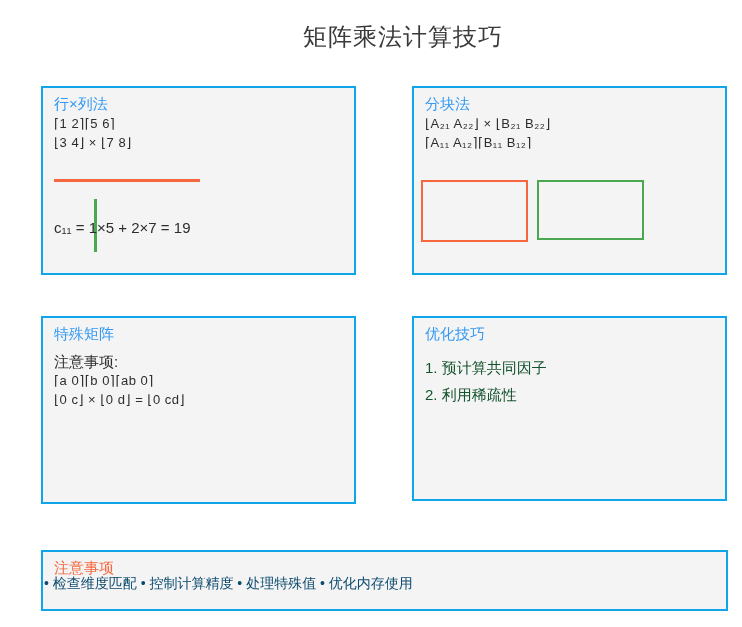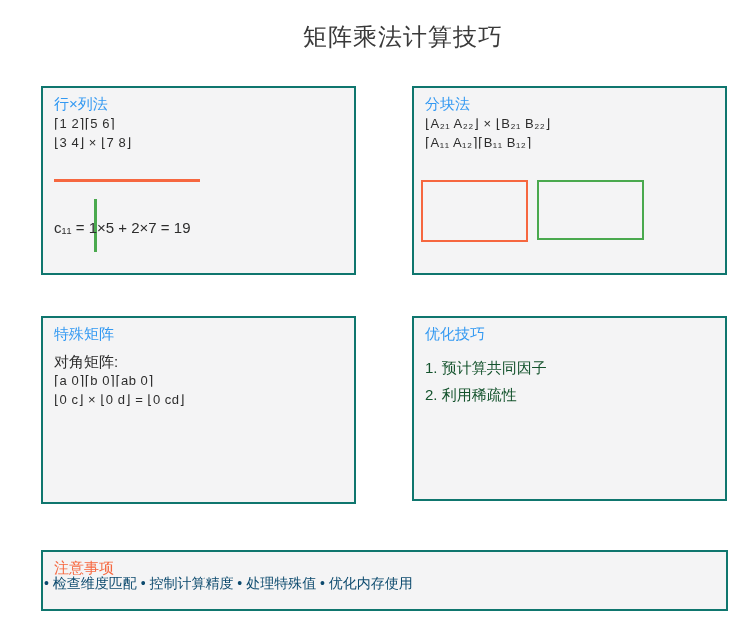--- a/index.html
+++ b/index.html
@@ -7,21 +7,21 @@
     width:742px;height:627px;position:relative;background:#ffffff;
     font-family:"Liberation Sans","DejaVu Sans",sans-serif;
     color:#2d2d2d;overflow:hidden;
   }
   .page-title{
     position:absolute;left:303px;top:21px;
     font-size:24px;color:#3a3a3a;letter-spacing:1px;
   }
   .panel{
     position:absolute;background:#f4f4f5;
-    border:2px solid #0f766e;box-sizing:border-box;text-decoration:underline;
+    border:2px solid #0ea5e9;box-sizing:border-box;text-decoration:underline;
   }
   .panel-heading{
     position:absolute;left:11px;top:7px;
     font-size:15px;color:#3399f2;
   }
   .panel-heading.orange{color:#f6673f;}
   #panel-rowcol{left:41px;top:86px;width:315px;height:189px;}
   #panel-block{left:412px;top:86px;width:315px;height:189px;}
   #panel-special{left:41px;top:316px;width:315px;height:188px;}
   #panel-optimize{left:412px;top:316px;width:315px;height:185px;}
@@ -79,21 +79,21 @@
   <div class="matrix">
     <div>⌊A₂₁ A₂₂⌋ × ⌊B₂₁ B₂₂⌋</div>
     <div>⌈A₁₁ A₁₂⌉⌈B₁₁ B₁₂⌉</div>
   </div>
   <div class="block-rect orange"></div>
   <div class="block-rect green"></div>
 </div>
 
 <div class="panel" id="panel-special">
   <div class="panel-heading">特殊矩阵</div>
-  <div class="special-label">对角矩阵:</div>
+  <div class="special-label">注意事项:</div>
   <div class="matrix">
     <div>⌈a 0⌉⌈b 0⌉⌈ab 0⌉</div>
     <div>⌊0 c⌋ × ⌊0 d⌋ = ⌊0 cd⌋</div>
   </div>
 </div>
 
 <div class="panel" id="panel-optimize">
   <div class="panel-heading">优化技巧</div>
   <div class="opt-list">
     <div>1. 预计算共同因子</div>

